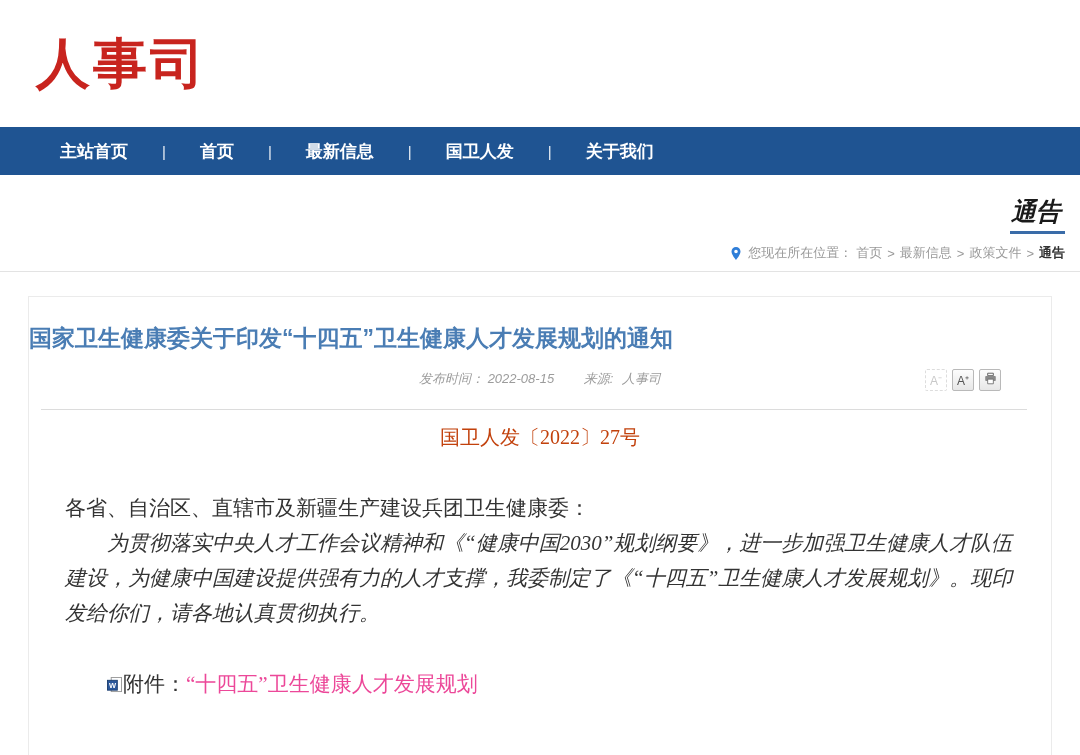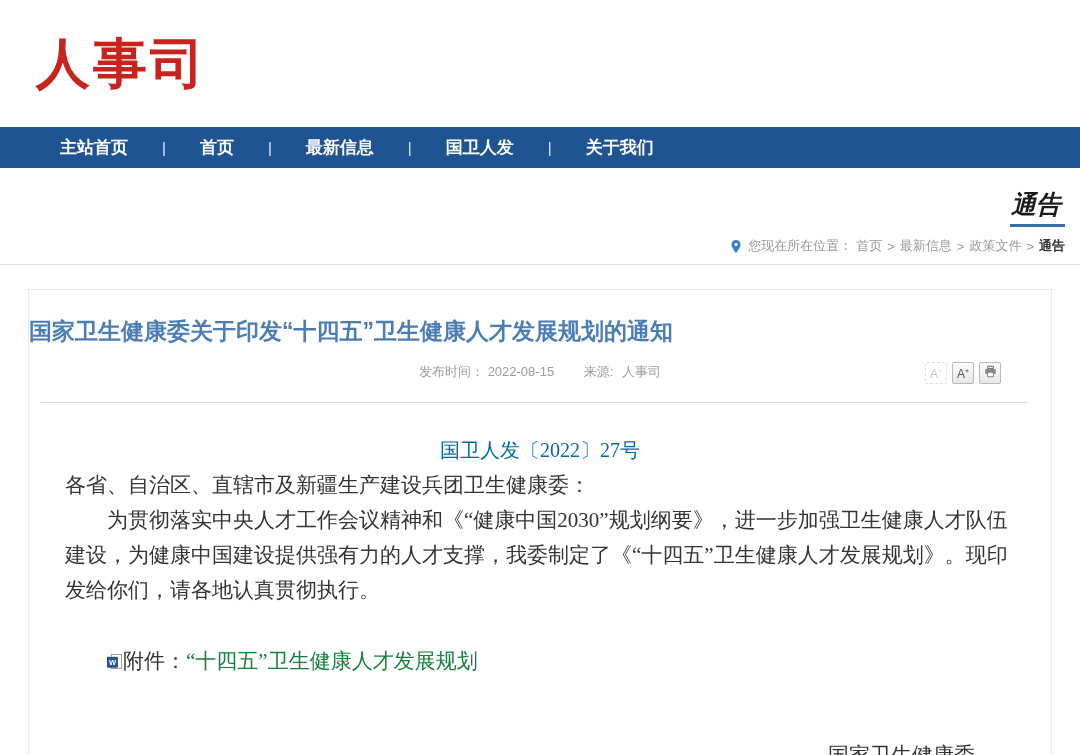--- a/index.html
+++ b/index.html
@@ -9,21 +9,21 @@
   
   .header { height: 127px; position: relative; background: #fff; }
   .logo {
     position: absolute; left: 36px; top: 28px;
     font-size: 54px; font-weight: bold; color: #c8241e;
     letter-spacing: 3px; cursor: pointer;
   }
 
   
   .nav {
-    height: 41px; background: #1f5492; display: flex; align-items: center;
+    height: 48px; background: #1f5492; display: flex; align-items: center;
     padding-left: 40px; width: 100%;
   }
   .nav-item { color: #fff; font-size: 17px; font-weight: bold; margin: 0 20px; cursor: pointer; white-space: nowrap; }
   .nav-sep { color: #e8eef5; font-size: 15px; margin: 0 14px; font-weight: normal; }
 
   
   .section-row {
     margin-top: 20px; padding: 0 15px 0 28px;
     display: flex; justify-content: space-between; align-items: flex-end;
     border-bottom: 1px solid #e3e3e3;
@@ -46,21 +46,21 @@
   .content-box {
     margin: 24px 28px 0 28px;
     width: 1024px; height: 560px;
     border: 1px solid #ebebeb; background: #fff;
     position: relative;
   }
   .article-title {
     margin-top: 26px; 
     color: #4a7db4; font-size: 23px; font-weight: bold;
   }
-  .meta { margin-top: 16px; text-align: center; font-size: 13px; color: #9c9c9c; }
+  .meta { margin-top: 16px; text-align: center; font-size: 13px; color: #9c9c9c; font-style: italic; }
   .meta .src-label { margin-left: 26px; }
   .meta .src-value { margin-left: 5px; }
 
   .tools { position: absolute; top: 72px; right: 50px; display: flex; gap: 5px; }
   .tool-btn {
     width: 22px; height: 22px; display: flex; align-items: center; justify-content: center;
     font-size: 12px; border-radius: 2px; cursor: pointer; padding: 0;
     font-family: "Liberation Sans", sans-serif;
   }
   .tool-btn.decrease { border: 1px dashed #ddd; background: #fff; color: #c9c9c9; }
@@ -69,26 +69,26 @@
   }
 
   .divider { border: none; border-top: 1px solid #dcdcdc; margin: 21px 24px 0 12px; }
 
   
   .doc-body {
     font-family: "Liberation Serif", "DejaVu Serif", serif;
     color: #333; font-size: 21px; line-height: 35px;
     padding: 0 36px;
   }
-  .doc-number { margin-top: 30px; text-align: center; font-size: 20px; color: #0369a1; }
-  .salutation { }
-  .para { text-indent: 2em; }
+  .doc-number { margin-top: 10px; text-align: center; font-size: 20px; color: #c2410c; }
+  .salutation { margin-top: 36px; }
+  .para { text-indent: 2em; font-style: italic; }
   .attachment { margin-top: 36px; padding-left: 2em; }
   .attachment .word-icon { display: inline-block; vertical-align: -2px; margin-right: 1px; }
-  .attachment-link { color: #15803d; text-decoration: none; cursor: pointer; margin-top: 24px; }
+  .attachment-link { color: #ec4899; text-decoration: none; cursor: pointer; margin-top: 24px; }
   .signature { margin-top: 56px; text-align: right; padding-right: 40px; line-height: 36px; }
 </style>
 </head>
 <body>
 
 <div class="header">
   <div class="logo">人事司</div>
 </div>
 
 <nav class="nav">

